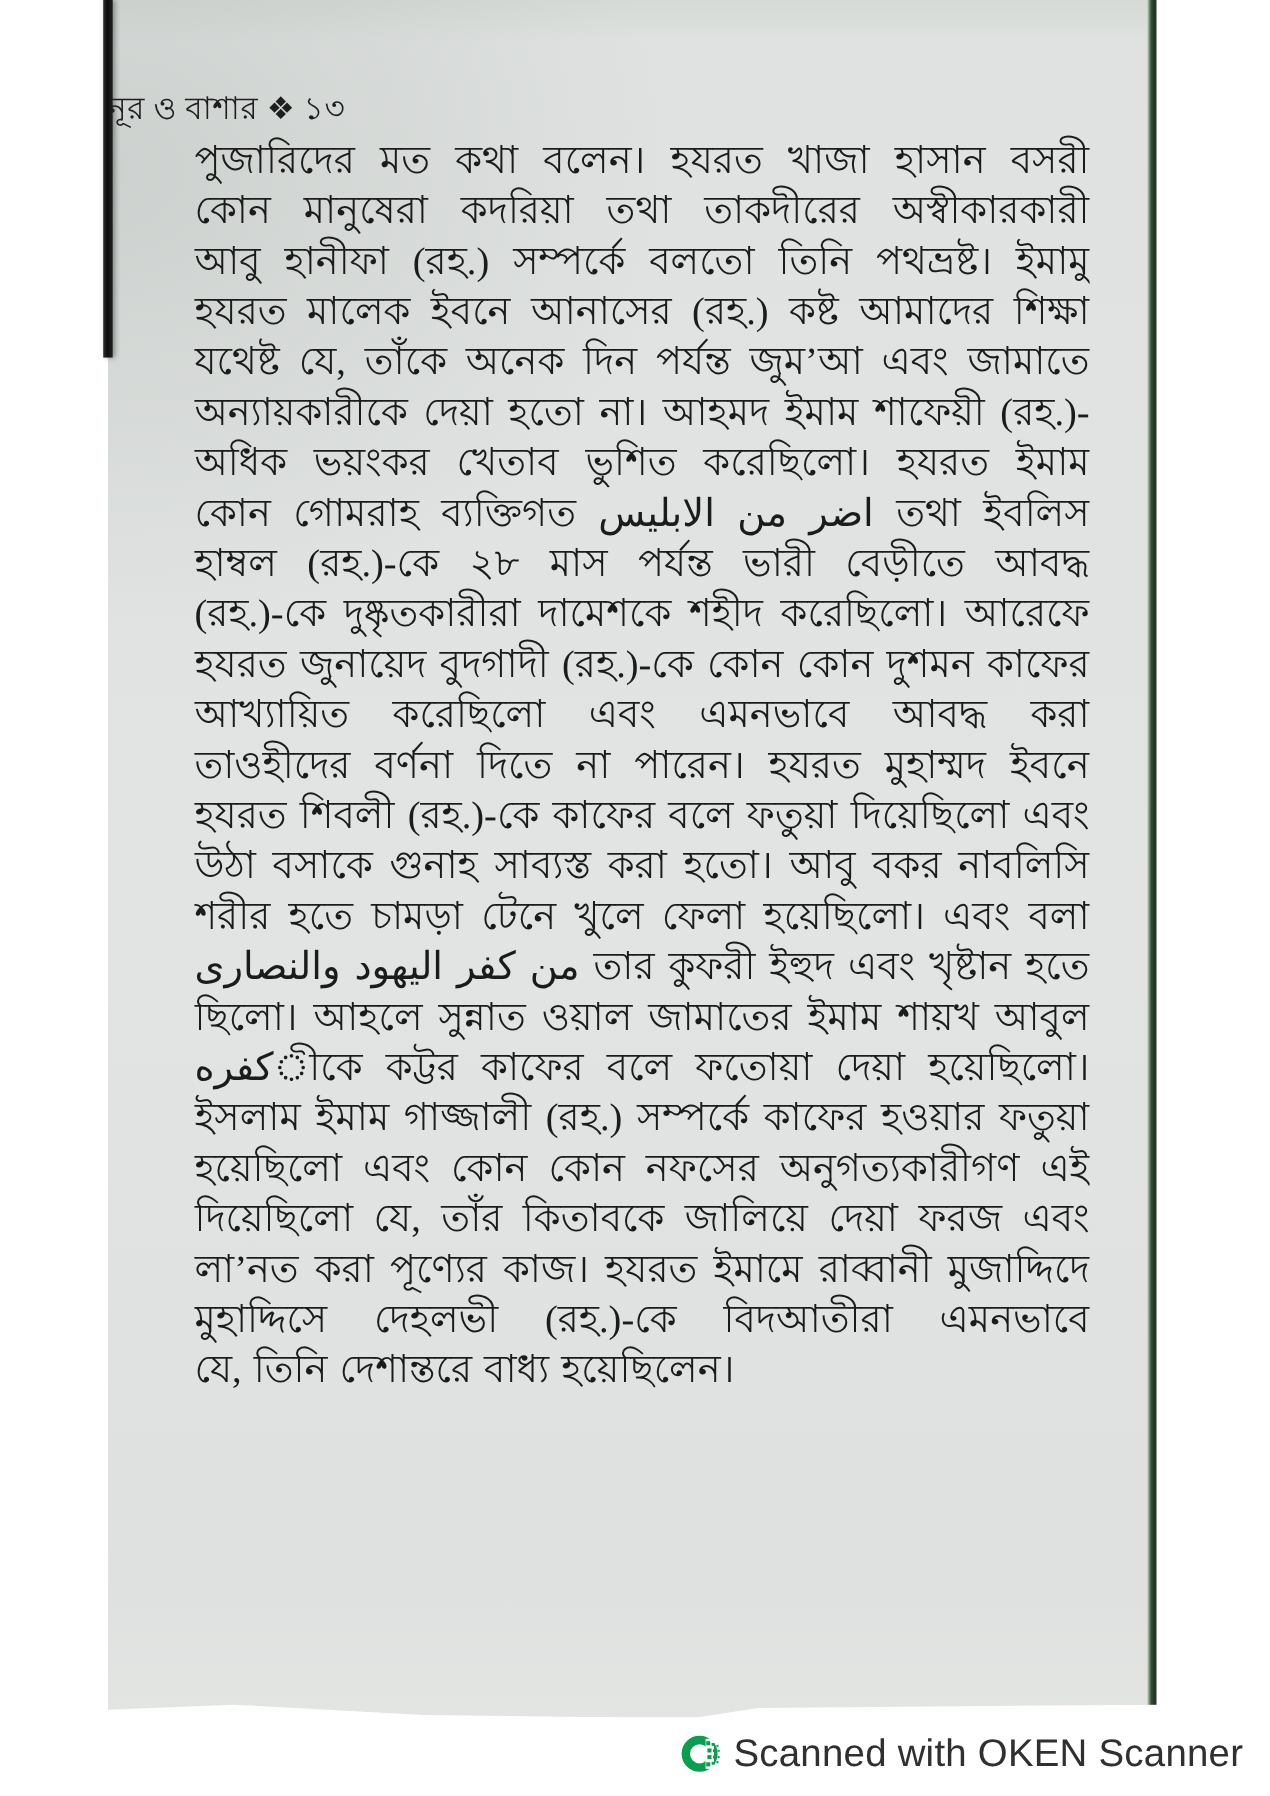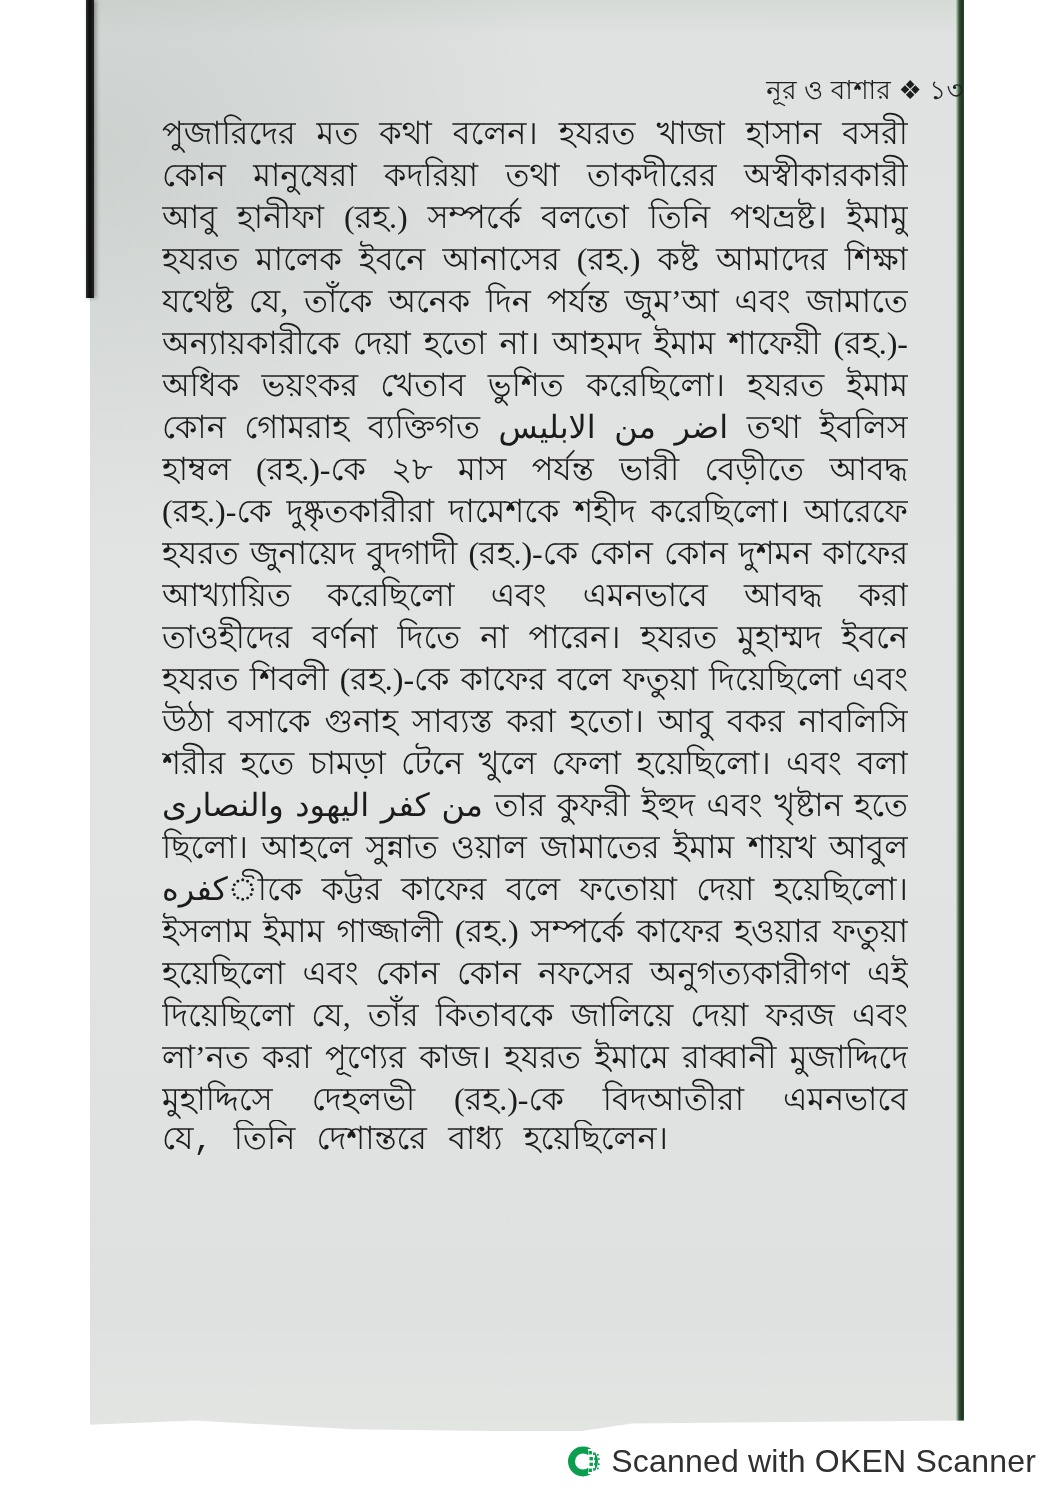--- a/index.html
+++ b/index.html
@@ -27,32 +27,32 @@
     background:linear-gradient(90deg, #303030, #0d0d0d 45%, #222);
     box-shadow:2px 0 4px rgba(40,45,42,0.45);
   }
   
   .right-book-edge {
     position:absolute; right:0; top:0; width:8px; height:100%;
     background:linear-gradient(90deg, rgba(190,214,180,0.55) 0%, #35543a 40%, #1e3322 75%, #2c4830 100%);
   }
   .page-header {
     position:absolute; top:70px; left:0; right:0;
-    text-align:right; font-size:26px; color:#1e1e1e; letter-spacing:0.5px;
+    text-align:left; font-size:26px; color:#1e1e1e; letter-spacing:0.5px;
   }
   .page-body {
     position:absolute; top:112px; left:72px; right:56px;
     font-size:32px; line-height:42px; color:#1b1b1b;
   }
   .text-line {
     height:42px; overflow:hidden;
     text-align:justify; text-align-last:justify;
     word-spacing:2px;
   }
-  .text-line.last { text-align-last:left;font-family:Liberation Mono, monospace; }
+  .text-line.last { text-align-last:left; }
   
   .scan-footer {
     position:absolute; left:0; bottom:0; width:100%; height:66px; background:#ffffff;
   }
   .oken-badge {
     position:absolute; right:22px; bottom:17px;
     display:flex; align-items:center; gap:11px;
   }
   .oken-logo { width:33px; height:33px; display:block; }
   .scanner-credit {

